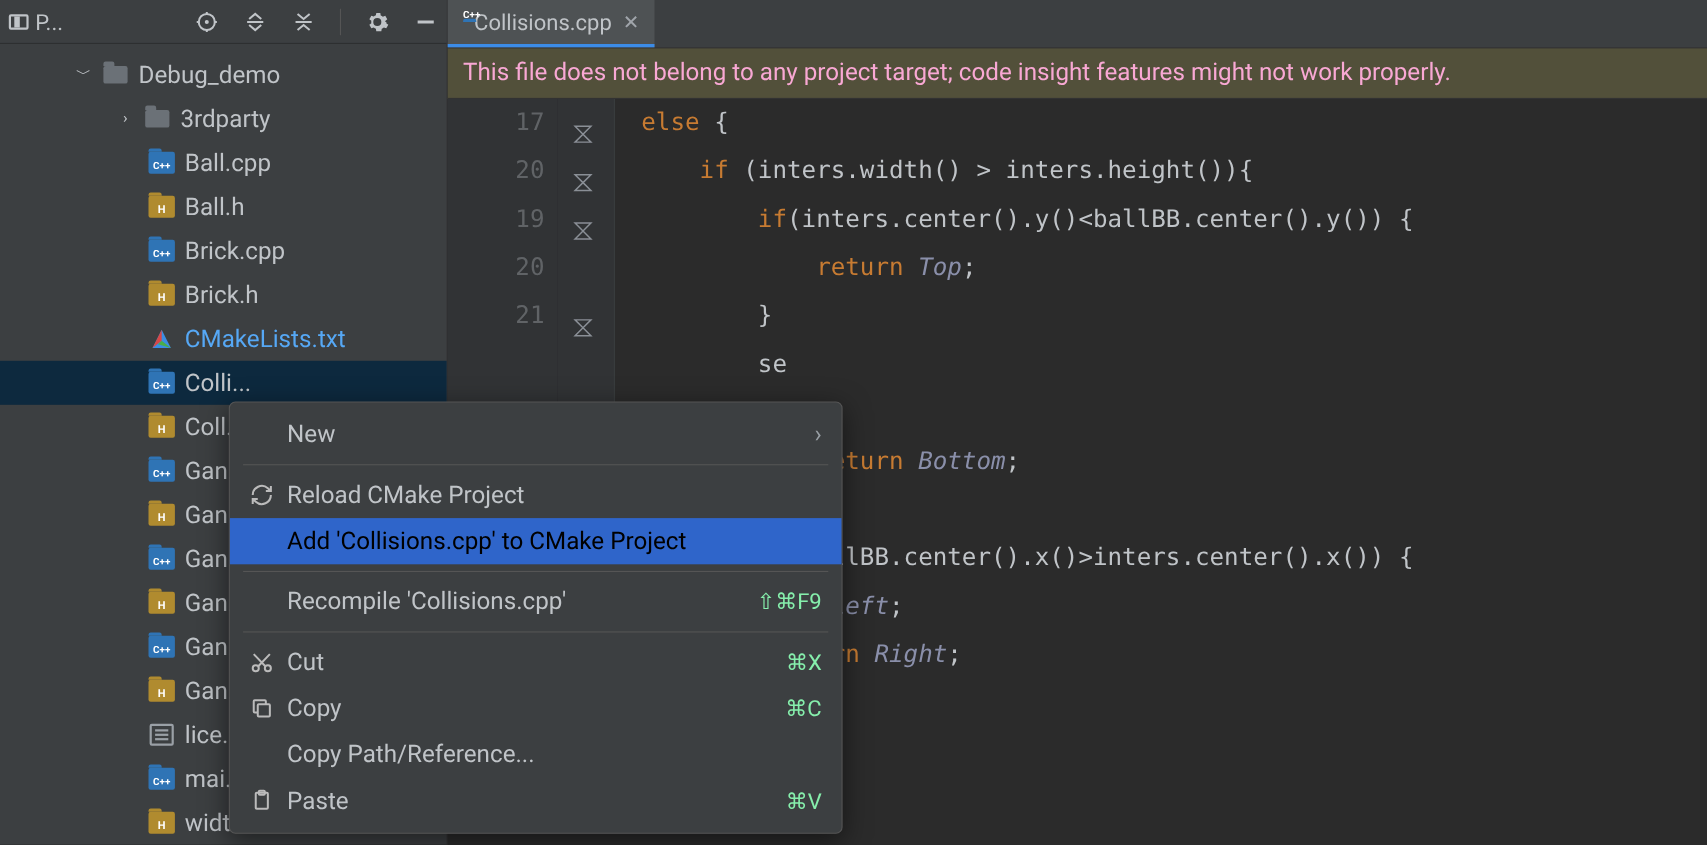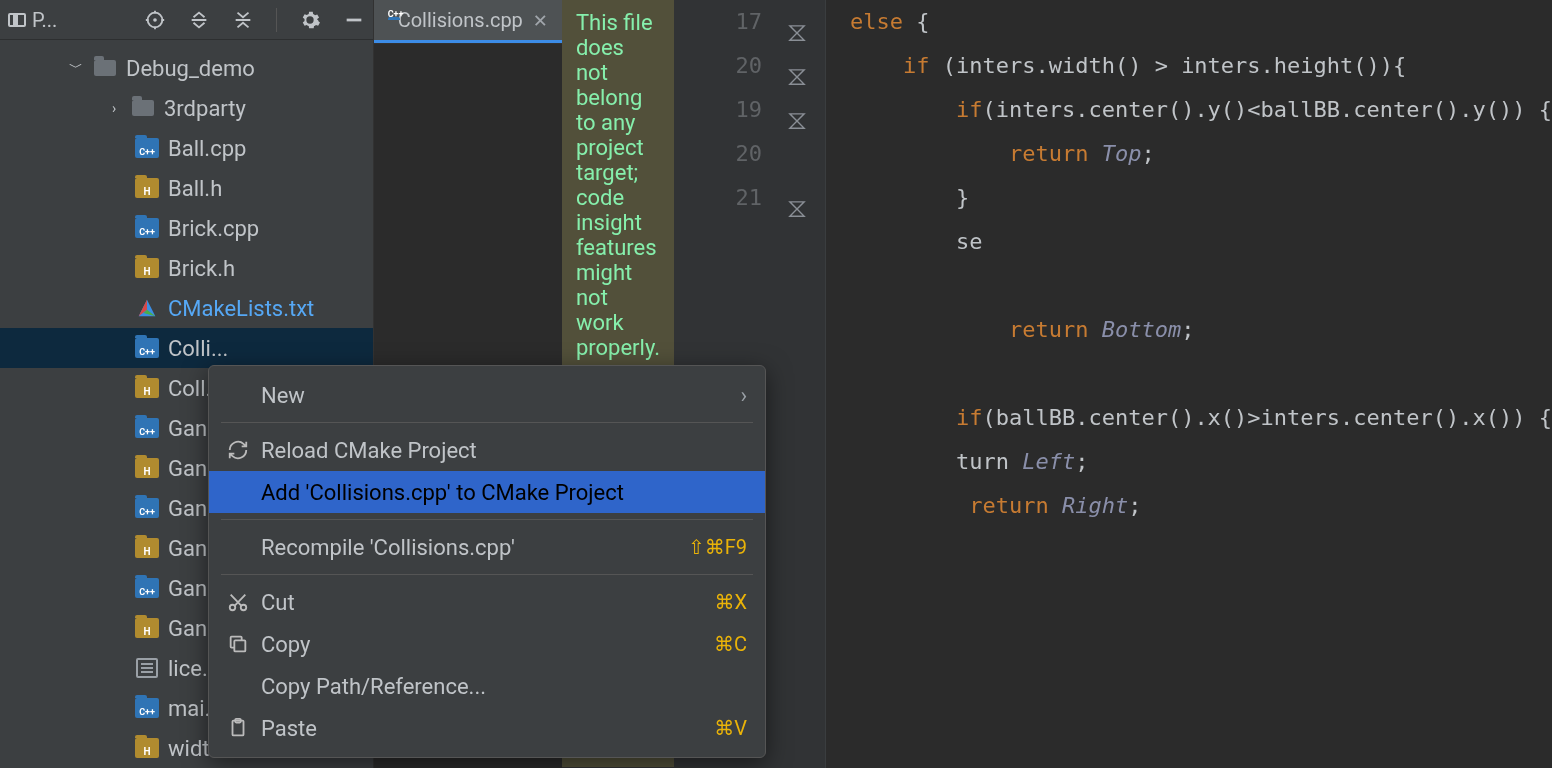--- a/index.html
+++ b/index.html
@@ -71,20 +71,21 @@
 .h-icon::after{content:"H";position:absolute;left:0;right:0;bottom:0;font-size:10px;color:#fff;text-align:center;font-weight:bold;line-height:12px;}
 .cmake-icon{width:22px;height:20px;position:relative;}
 .cmake-icon svg{width:100%;height:100%;}
 .txt-icon{width:22px;height:20px;position:relative;border:2px solid #9aa0a6;border-radius:2px;}
 .txt-icon::after{content:"";position:absolute;left:3px;top:3px;right:3px;height:2px;background:#9aa0a6;box-shadow:0 4px 0 #9aa0a6,0 8px 0 #9aa0a6;}
 
 
 .editor {
   flex: 1;
   display: flex;
+  flex-direction: column;
   background: #2b2b2b;
 }
 .tabs {
   height: 44px;
   background: #3c3f41;
   display: flex;
   align-items: stretch;
   border-bottom: 1px solid #323232;
 }
 .tab {
@@ -93,21 +94,21 @@
   padding: 0 14px;
   gap: 10px;
   background: #4e5254;
   color: #c0c4c8;
   font-size: 20px;
   border-bottom: 3px solid #3c8ce7;
 }
 .tab .close { color:#a0a5ab; font-size:18px;}
 .banner{
   background:#52503a;
-  color:#86efac;
+  color:#f9a8d4;
   padding:10px 14px;
   font-size:22px;
   border-bottom:1px solid #323232;
 }
 .code-area{display:flex; font-family: Menlo, Consolas, monospace; font-size:22px; line-height:44px;}
 .gutter{
   width:100px;
   text-align:right;
   color:#606366;
   padding-right:12px;
@@ -138,21 +139,21 @@
   padding:8px 0;
   z-index:50;
   font-size:22px;
 }
 .menu-item{
   display:flex;align-items:center;height:42px;padding:0 18px;gap:12px;color:#c0c4c8;
 }
 .menu-item.highlight{background:#2f65ca;color:#000000;}
 .menu-item .mi-icon{width:22px;display:flex;align-items:center;justify-content:center;color:#bbb;}
 .menu-item .mi-label{flex:1;}
-.menu-item .mi-short{color:#eab308;font-size:20px;}
+.menu-item .mi-short{color:#86efac;font-size:20px;}
 .menu-item .mi-chev{color:#9aa0a6;}
 .menu-sep{height:1px;background:#555;margin:6px 12px;}
 </style>
 </head>
 <body>
 
 <div class="layout">
   <div class="sidebar">
     <div class="sidebar-header">
       <div class="sh-left">

